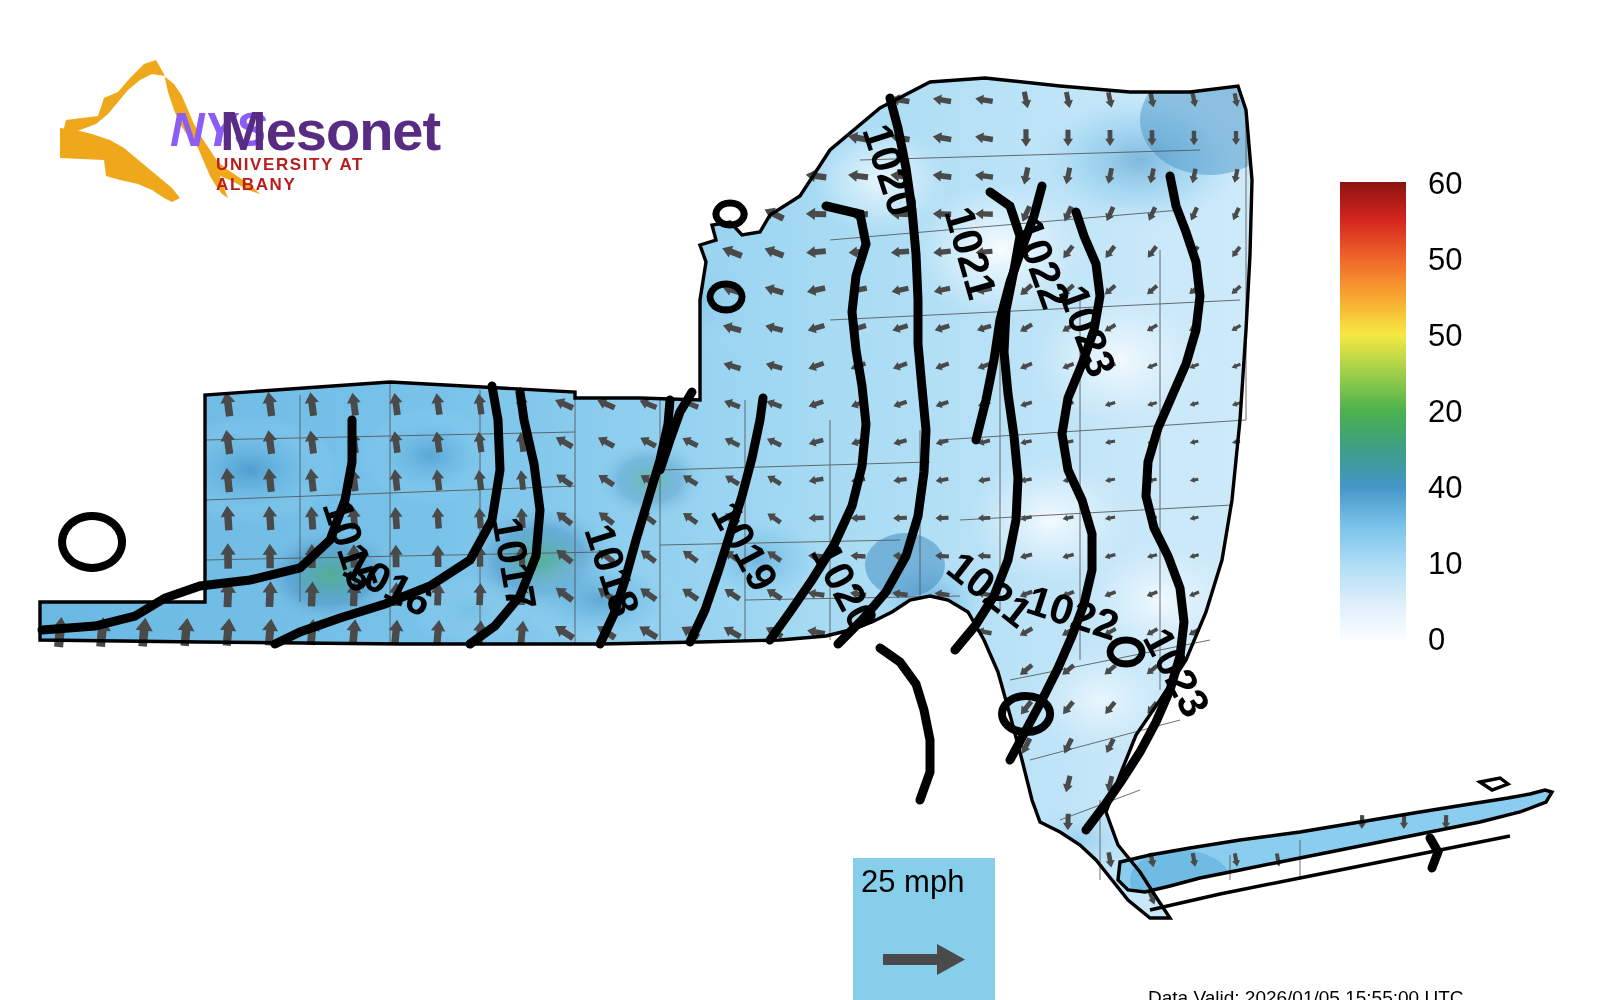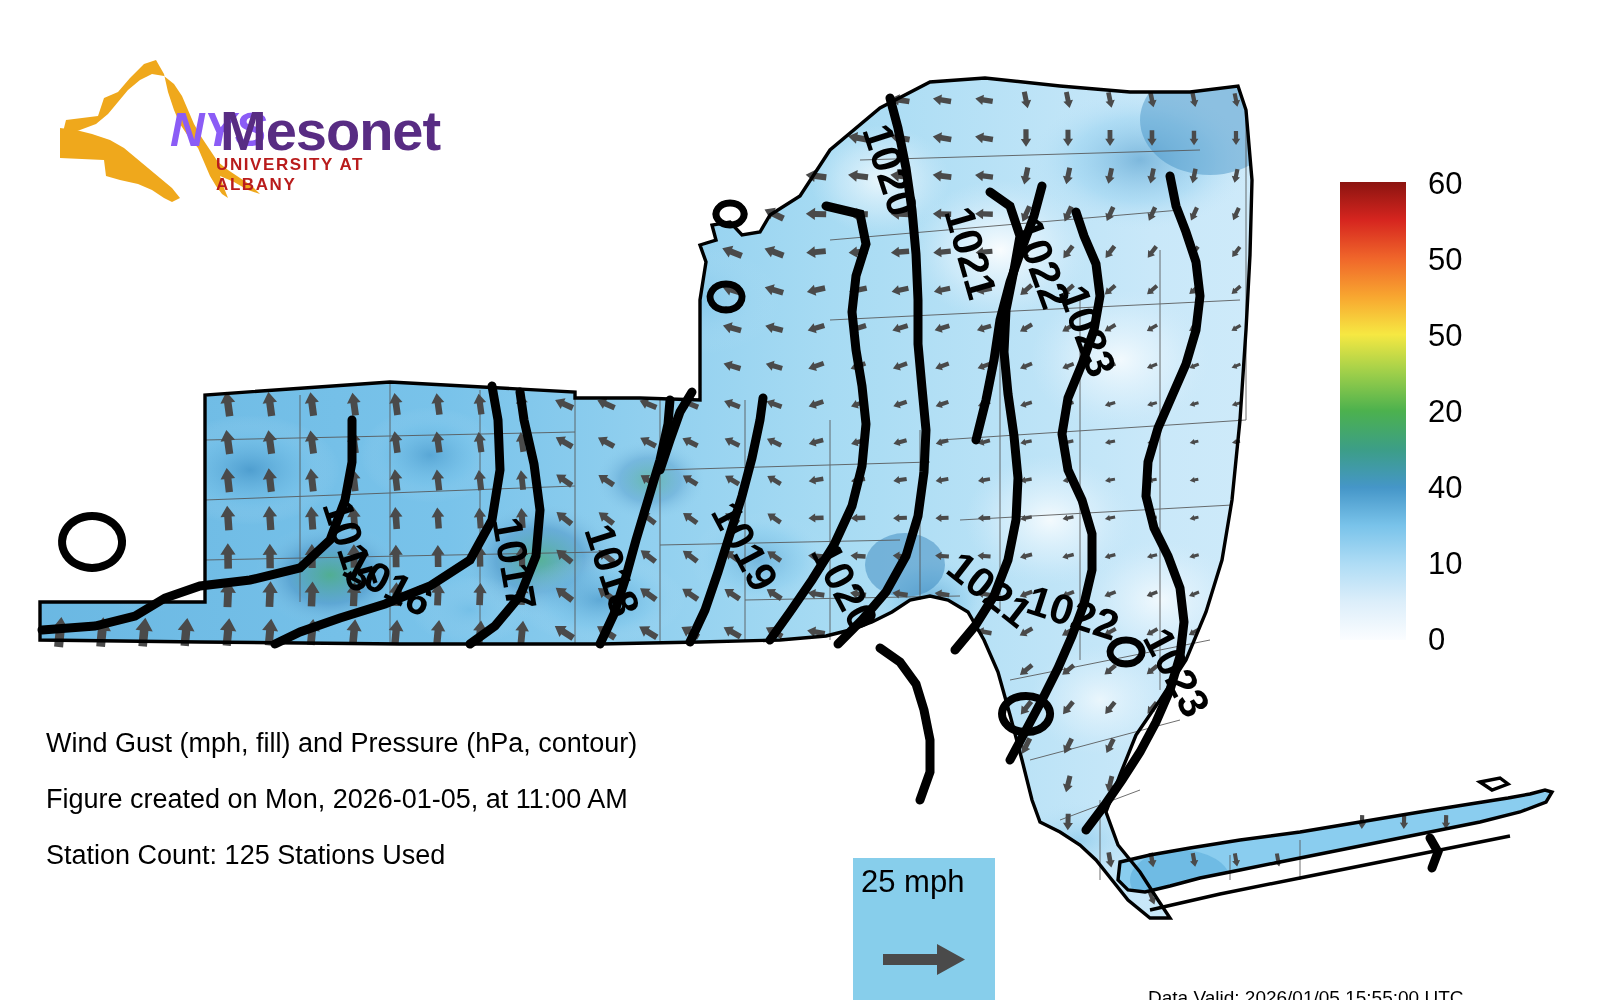--- a/index.html
+++ b/index.html
@@ -866,25 +866,20 @@
                L66,44 L56,56 L44,66 L28,72 Z" fill="#EFA81C"></path>
       <path d="M8,70 L8,100 L52,102 L54,118 L68,122 L86,126 L100,132 L112,140
                L120,144 L128,140 L120,130 L108,120 L96,110 L84,100 L72,90
                L58,82 L40,76 L24,72 Z" fill="#EFA81C"></path>
     </svg>
     <span class="logo-nys">NYS</span>
     <span class="logo-meso">Mesonet</span>
     <span class="logo-sub">UNIVERSITY AT ALBANY</span>
   </div>
 
-  <div id="info">
-    <div>Wind Gust (mph, fill) and Pressure (hPa, contour)</div>
-    <div>Figure created on Mon, 2026-01-05, at 11:00 AM</div>
-    <div>Station Count: 125 Stations Used</div>
-  </div>
 
   <div id="windlegend">
     <svg class="box" width="142" height="142">
       <rect x="0" y="0" width="142" height="142" fill="#87CEEB"></rect>
       <g>
         <rect x="30" y="96" width="58" height="11" fill="#4A4A4A"></rect>
         <path d="M84,86 L112,101.5 L84,117 Z" fill="#4A4A4A"></path>
       </g>
     </svg>
     <span class="lbl">25 mph</span>

